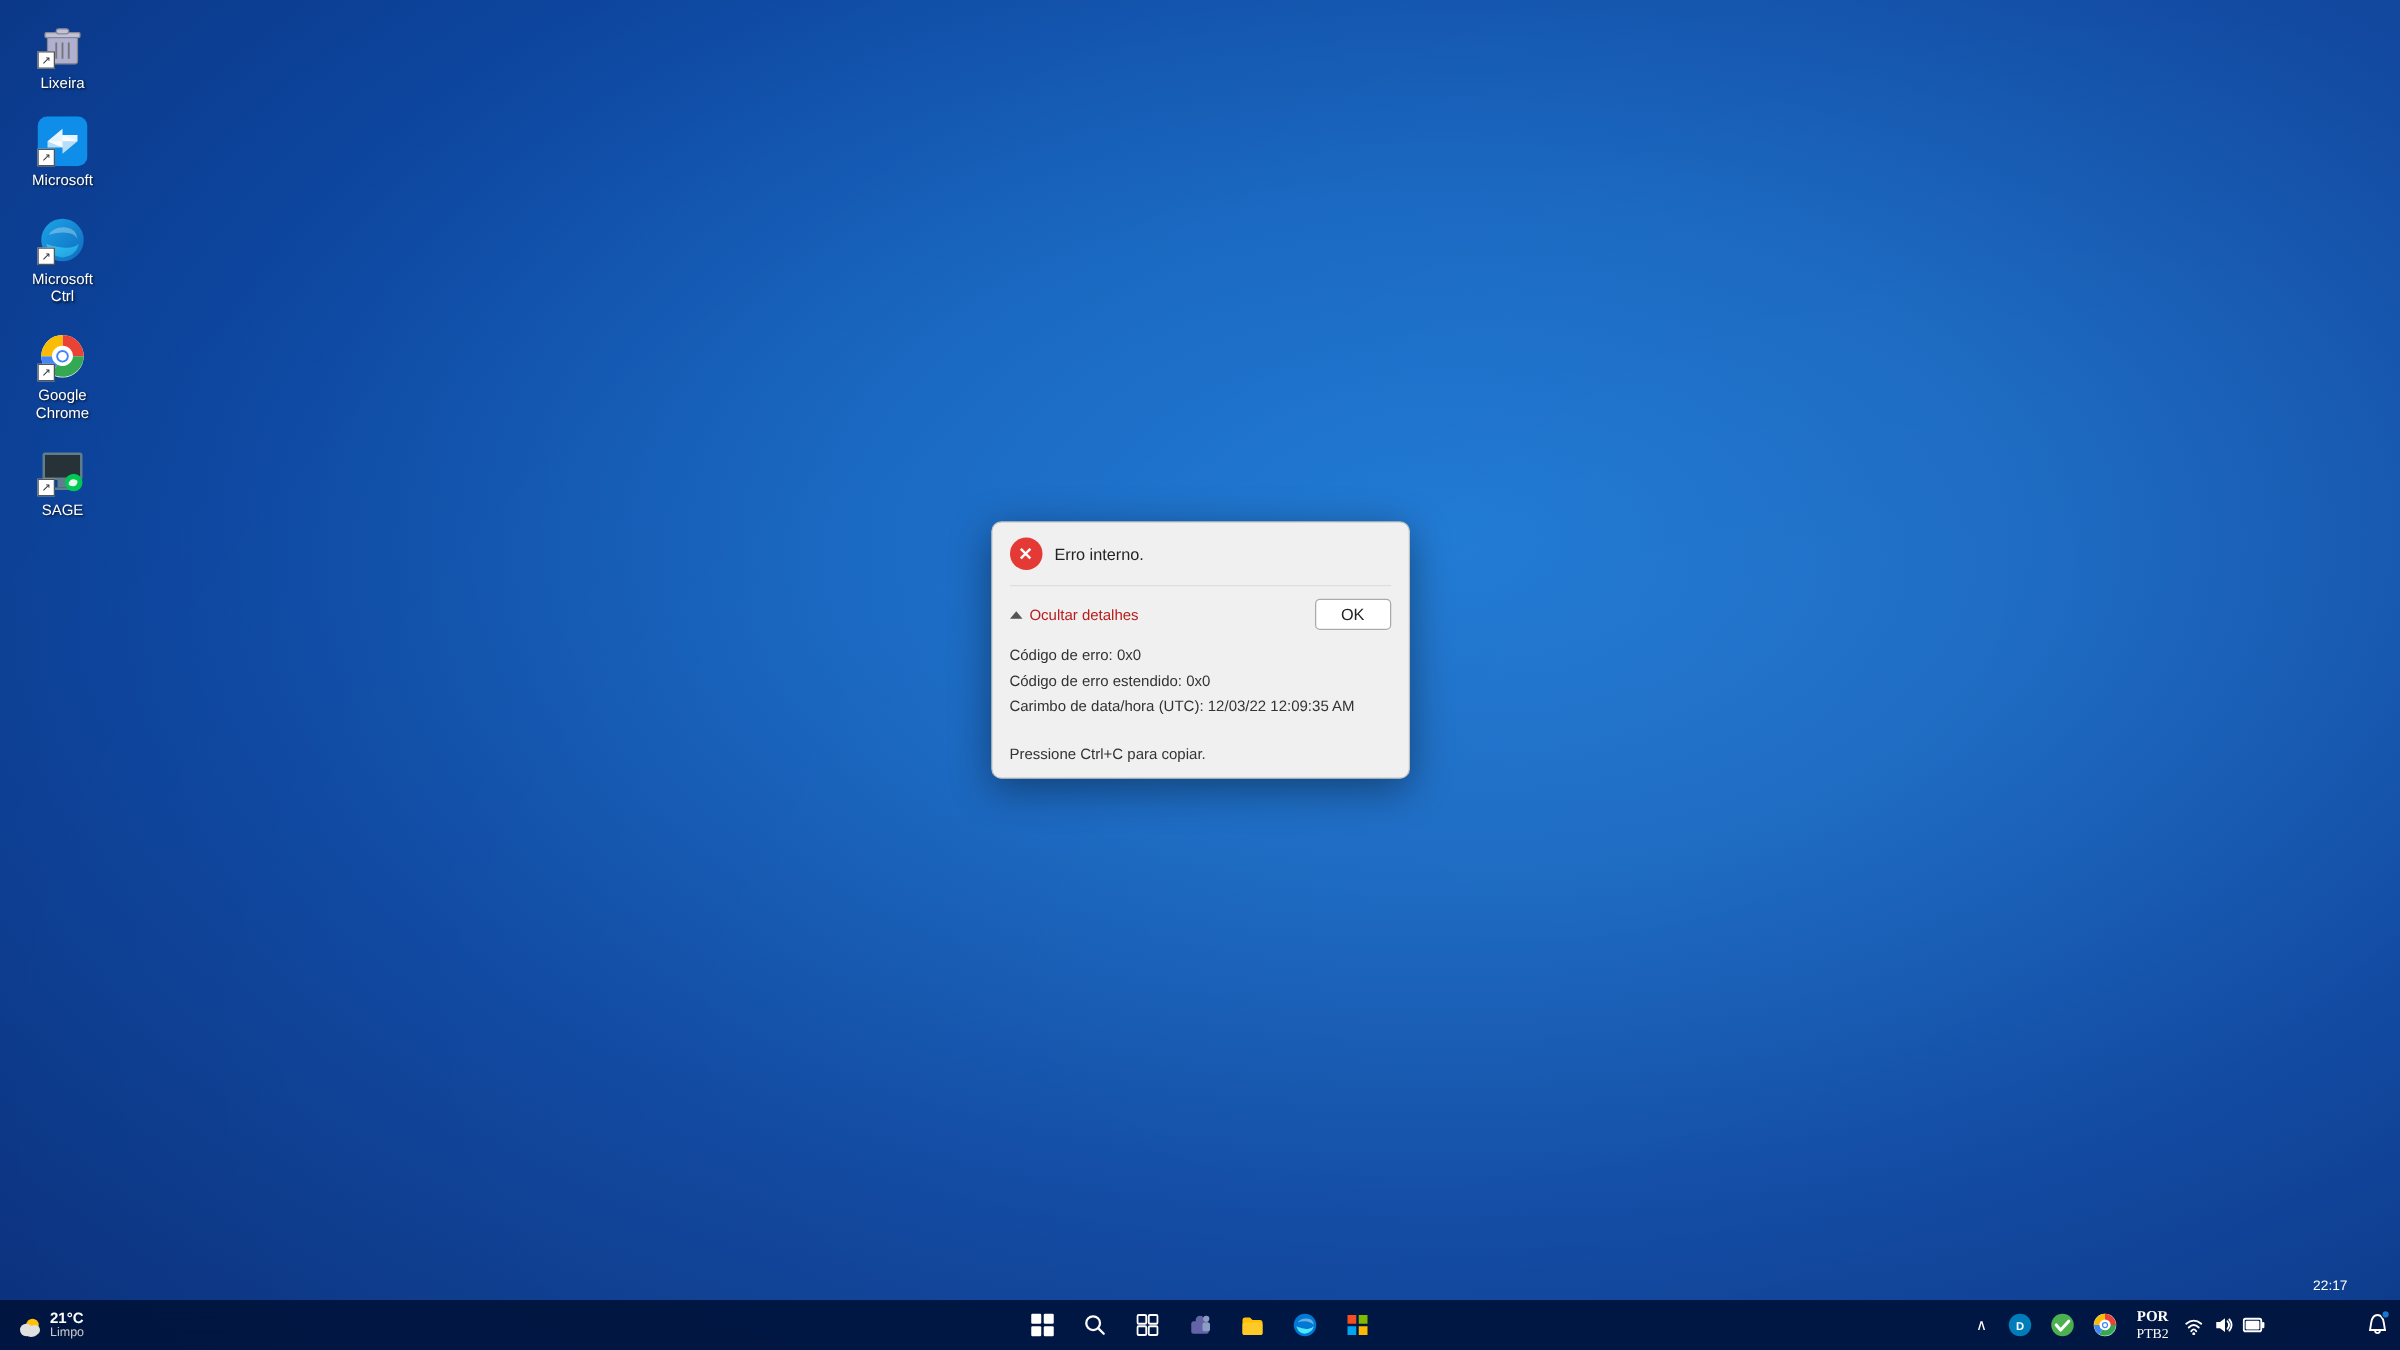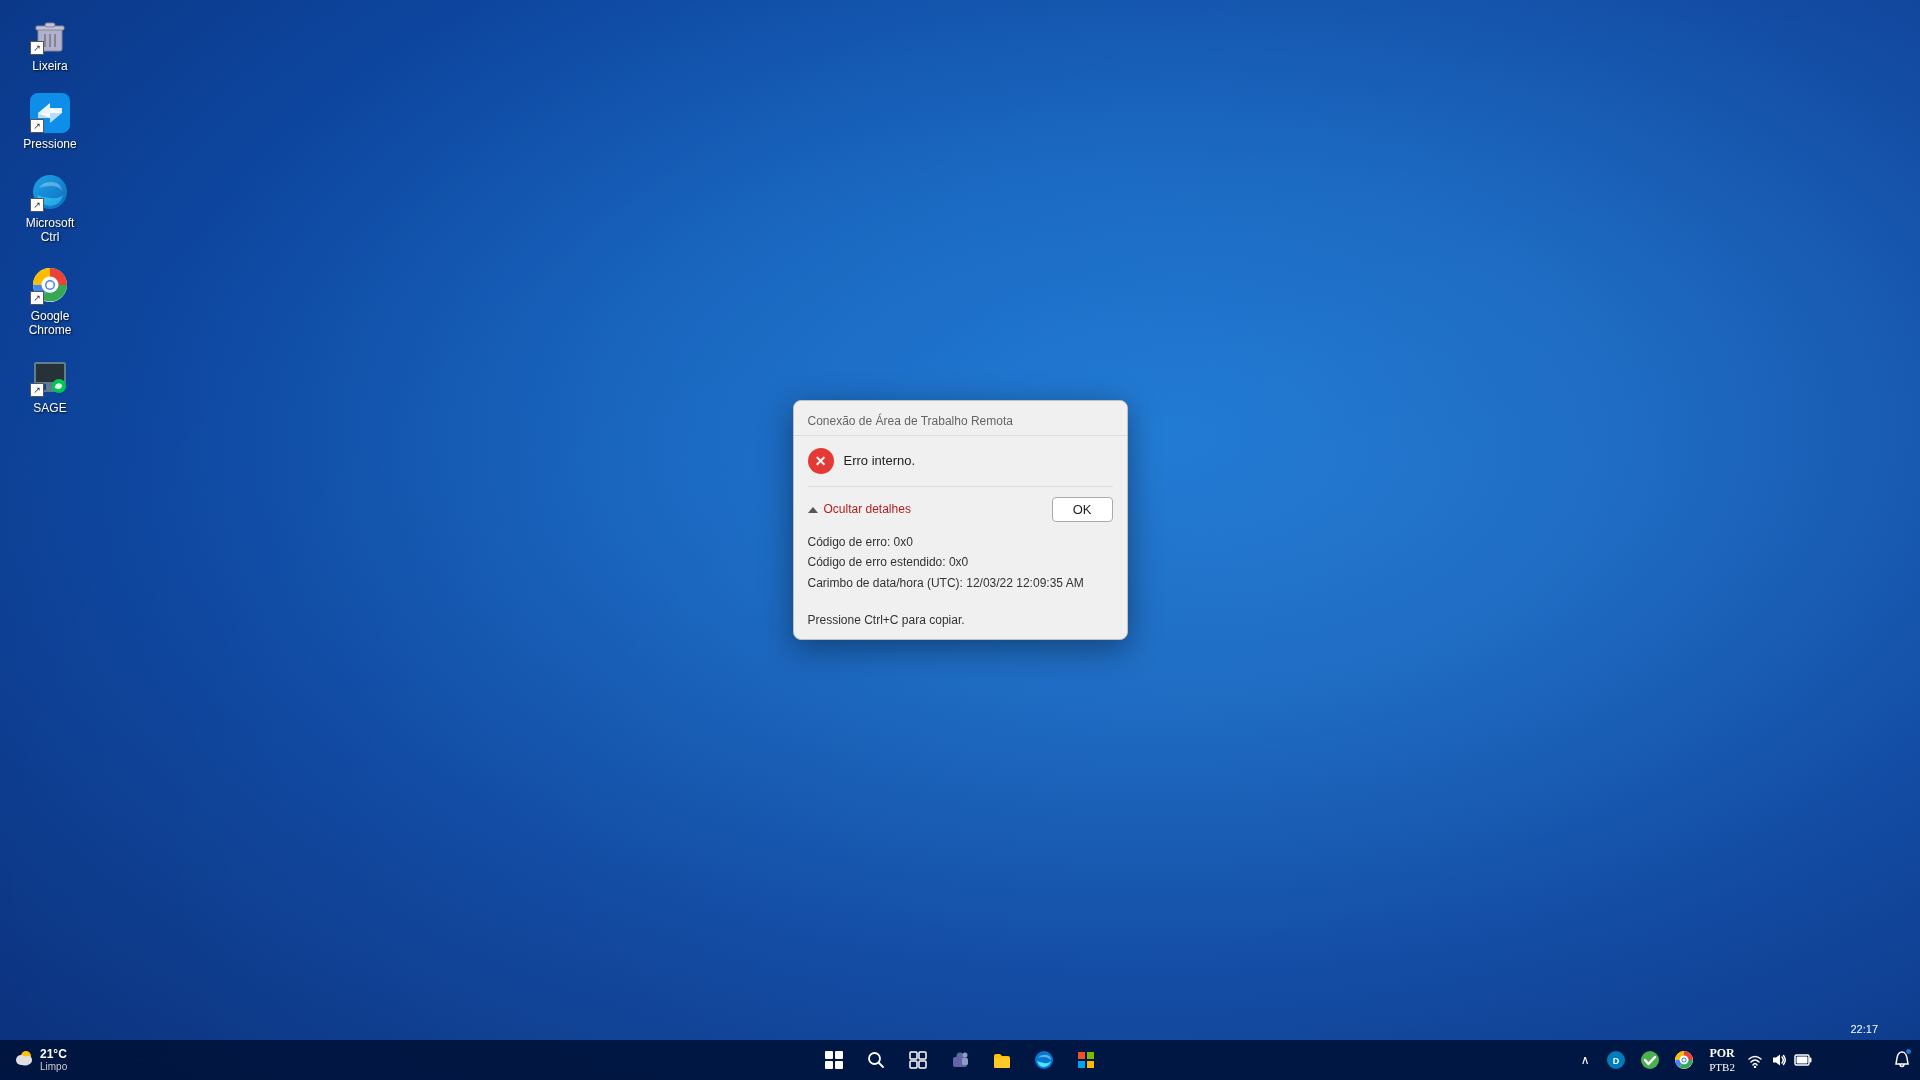--- a/index.html
+++ b/index.html
@@ -235,21 +235,21 @@
       align-items: center;
       justify-content: center;
       cursor: pointer;
       border-radius: 4px;
       color: white;
     }
 
     
     .weather-widget {
       display: flex;
-      align-items: flex-start;
+      align-items: flex-end;
       gap: 6px;
       padding: 0 8px;
       color: white;
       font-size: 11px;
     }
 
     .tray-icon {
       width: 20px;
       height: 20px;
       display: flex;
@@ -335,21 +335,21 @@
     <div class="desktop-icon">
       <div class="icon-img">
         <svg width="40" height="40" viewBox="0 0 40 40">
           <rect width="40" height="40" rx="8" fill="#0e8ee9"></rect>
 
           <path d="M8 20 L20 10 L20 15 L32 15 L32 20 L20 20 L20 25 Z" fill="white" opacity="0.9"></path>
           <path d="M32 20 L20 30 L20 25 L8 25 L8 20 L20 20 L20 15 Z" fill="white" opacity="0.7"></path>
         </svg>
         <div class="shortcut-arrow">↗</div>
       </div>
-      <span class="icon-label">Pressione</span>
+      <span class="icon-label">Microsoft</span>
     </div>
 
     <div class="desktop-icon">
       <div class="icon-img">
         <svg width="38" height="38" viewBox="0 0 38 38">
 
           <defs>
             <linearGradient id="edgeGrad1" x1="0%" y1="0%" x2="100%" y2="100%">
               <stop offset="0%" style="stop-color:#1ca4e8"></stop>
               <stop offset="100%" style="stop-color:#0f6cbd"></stop>
@@ -407,23 +407,20 @@
         <div class="shortcut-arrow">↗</div>
       </div>
       <span class="icon-label">SAGE</span>
     </div>
 
   </div>
 
   <div class="dialog-overlay">
     <div class="dialog">
 
-      <div class="dialog-title-bar">
-        <span class="dialog-title-text">Conexão de Área de Trabalho Remota</span>
-      </div>
 
       <div class="dialog-body">
 
         <div class="error-row">
           <div class="error-icon-circle">✕</div>
           <span class="error-message">Erro interno.</span>
         </div>
 
         <div class="details-row">
           <div class="details-toggle">

